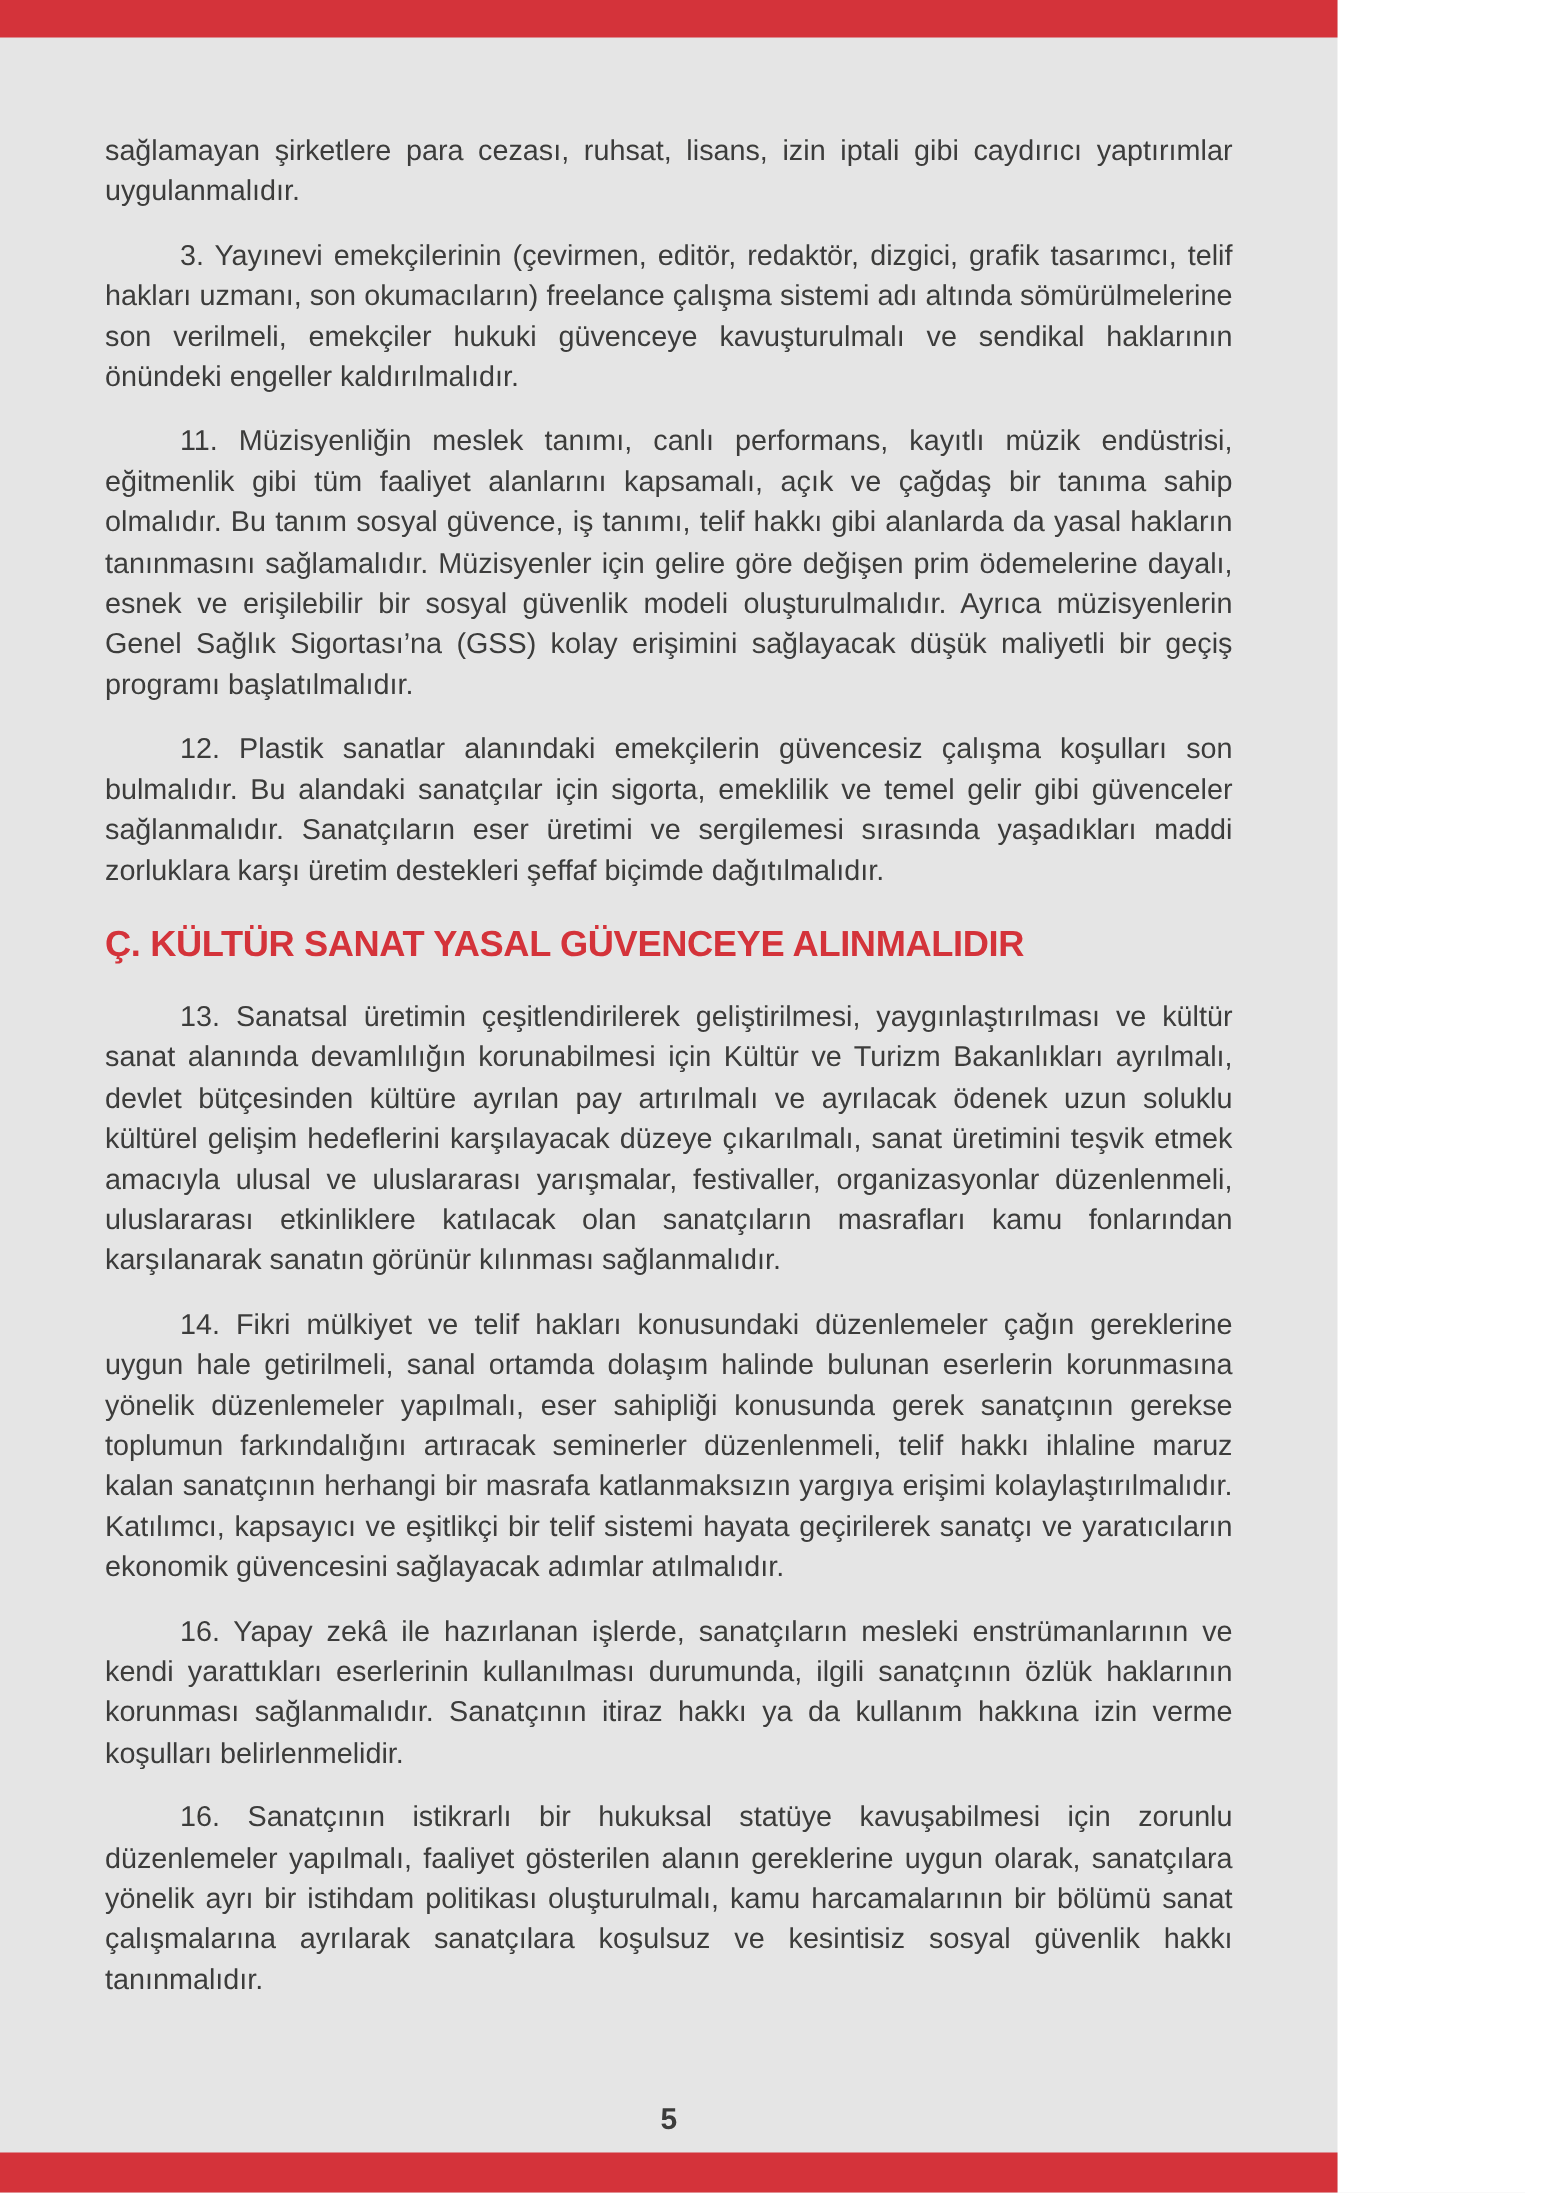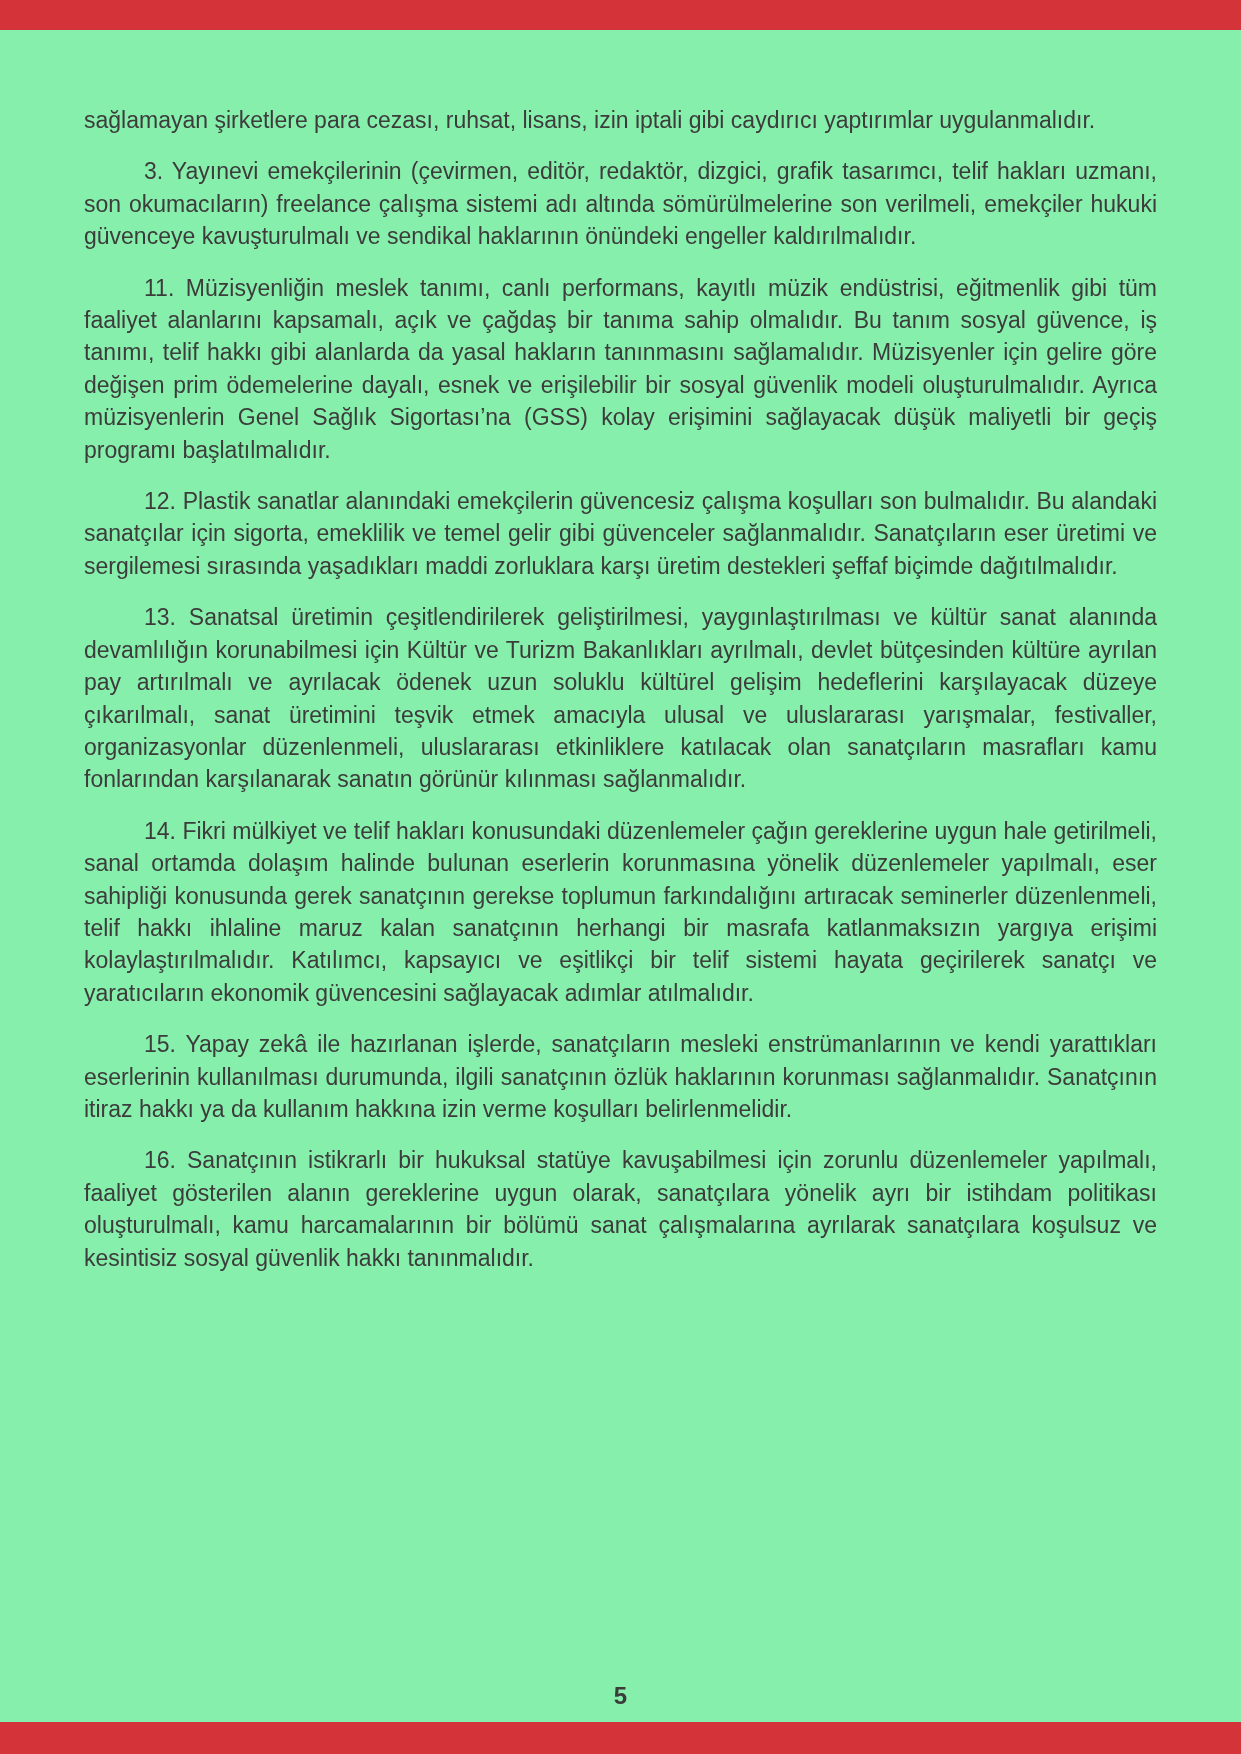--- a/index.html
+++ b/index.html
@@ -4,22 +4,22 @@
 <style>
   * { margin:0; padding:0; box-sizing:border-box; }
   html,body { background:#ffffff; }
   body {
     width:1241px; height:1754px;
     font-family:"Liberation Sans","DejaVu Sans",sans-serif;
     overflow:hidden;
   }
   .page {
     position:relative;
-    width:1241px; height:1754px;
-    background:#86efac;
+    width:1070px; height:1754px;
+    background:#e5e5e5;
   }
   .red-band {
     position:absolute; left:0; width:100%; height:30px;
     background:var(--accent-red,#D4333A);
   }
   .red-band.top { top:0; }
   .red-band.bottom { bottom:0; height:32px; }
   .content {
     position:absolute;
     top:104px; left:84px; right:84px;
@@ -58,26 +58,27 @@
   <div class="content">
 
     <p class="body-par">sağlamayan şirketlere para cezası, ruhsat, lisans, izin iptali gibi caydırıcı yaptırımlar uygulanmalıdır.</p>
 
     <p class="body-par indented">3. Yayınevi emekçilerinin (çevirmen, editör, redaktör, dizgici, grafik tasarımcı, telif hakları uzmanı, son okumacıların) freelance çalışma sistemi adı altında sömürülmelerine son verilmeli, emekçiler hukuki güvenceye kavuşturulmalı ve sendikal haklarının önündeki engeller kaldırılmalıdır.</p>
 
     <p class="body-par indented">11. Müzisyenliğin meslek tanımı, canlı performans, kayıtlı müzik endüstrisi, eğitmenlik gibi tüm faaliyet alanlarını kapsamalı, açık ve çağdaş bir tanıma sahip olmalıdır. Bu tanım sosyal güvence, iş tanımı, telif hakkı gibi alanlarda da yasal hakların tanınmasını sağlamalıdır. Müzisyenler için gelire göre değişen prim ödemelerine dayalı, esnek ve erişilebilir bir sosyal güvenlik modeli oluşturulmalıdır. Ayrıca müzisyenlerin Genel Sağlık Sigortası’na (GSS) kolay erişimini sağlayacak düşük maliyetli bir geçiş programı başlatılmalıdır.</p>
 
     <p class="body-par indented">12. Plastik sanatlar alanındaki emekçilerin güvencesiz çalışma koşulları son bulmalıdır. Bu alandaki sanatçılar için sigorta, emeklilik ve temel gelir gibi güvenceler sağlanmalıdır. Sanatçıların eser üretimi ve sergilemesi sırasında yaşadıkları maddi zorluklara karşı üretim destekleri şeffaf biçimde dağıtılmalıdır.</p>
 
+    <h2 class="section-heading">Ç. KÜLTÜR SANAT YASAL GÜVENCEYE ALINMALIDIR</h2>
 
     <p class="body-par indented">13. Sanatsal üretimin çeşitlendirilerek geliştirilmesi, yaygınlaştırılması ve kültür sanat alanında devamlılığın korunabilmesi için Kültür ve Turizm Bakanlıkları ayrılmalı, devlet bütçesinden kültüre ayrılan pay artırılmalı ve ayrılacak ödenek uzun soluklu kültürel gelişim hedeflerini karşılayacak düzeye çıkarılmalı, sanat üretimini teşvik etmek amacıyla ulusal ve uluslararası yarışmalar, festivaller, organizasyonlar düzenlenmeli, uluslararası etkinliklere katılacak olan sanatçıların masrafları kamu fonlarından karşılanarak sanatın görünür kılınması sağlanmalıdır.</p>
 
     <p class="body-par indented">14. Fikri mülkiyet ve telif hakları konusundaki düzenlemeler çağın gereklerine uygun hale getirilmeli, sanal ortamda dolaşım halinde bulunan eserlerin korunmasına yönelik düzenlemeler yapılmalı, eser sahipliği konusunda gerek sanatçının gerekse toplumun farkındalığını artıracak seminerler düzenlenmeli, telif hakkı ihlaline maruz kalan sanatçının herhangi bir masrafa katlanmaksızın yargıya erişimi kolaylaştırılmalıdır. Katılımcı, kapsayıcı ve eşitlikçi bir telif sistemi hayata geçirilerek sanatçı ve yaratıcıların ekonomik güvencesini sağlayacak adımlar atılmalıdır.</p>
 
-    <p class="body-par indented">15. Yapay zekâ ile hazırlanan işlerde, sanatçıların mesleki enstrümanlarının ve kendi yarattıkları eserlerinin kullanılması durumunda, ilgili sanatçının özlük haklarının korunması sağlanmalıdır. Sanatçının itiraz hakkı ya da kullanım hakkına izin verme koşulları belirlenmelidir.</p>
+    <p class="body-par indented">16. Yapay zekâ ile hazırlanan işlerde, sanatçıların mesleki enstrümanlarının ve kendi yarattıkları eserlerinin kullanılması durumunda, ilgili sanatçının özlük haklarının korunması sağlanmalıdır. Sanatçının itiraz hakkı ya da kullanım hakkına izin verme koşulları belirlenmelidir.</p>
 
     <p class="body-par indented">16. Sanatçının istikrarlı bir hukuksal statüye kavuşabilmesi için zorunlu düzenlemeler yapılmalı, faaliyet gösterilen alanın gereklerine uygun olarak, sanatçılara yönelik ayrı bir istihdam politikası oluşturulmalı, kamu harcamalarının bir bölümü sanat çalışmalarına ayrılarak sanatçılara koşulsuz ve kesintisiz sosyal güvenlik hakkı tanınmalıdır.</p>
 
   </div>
 
   <div class="page-number">5</div>
 
   <div class="red-band bottom"></div>
 
 </div>

